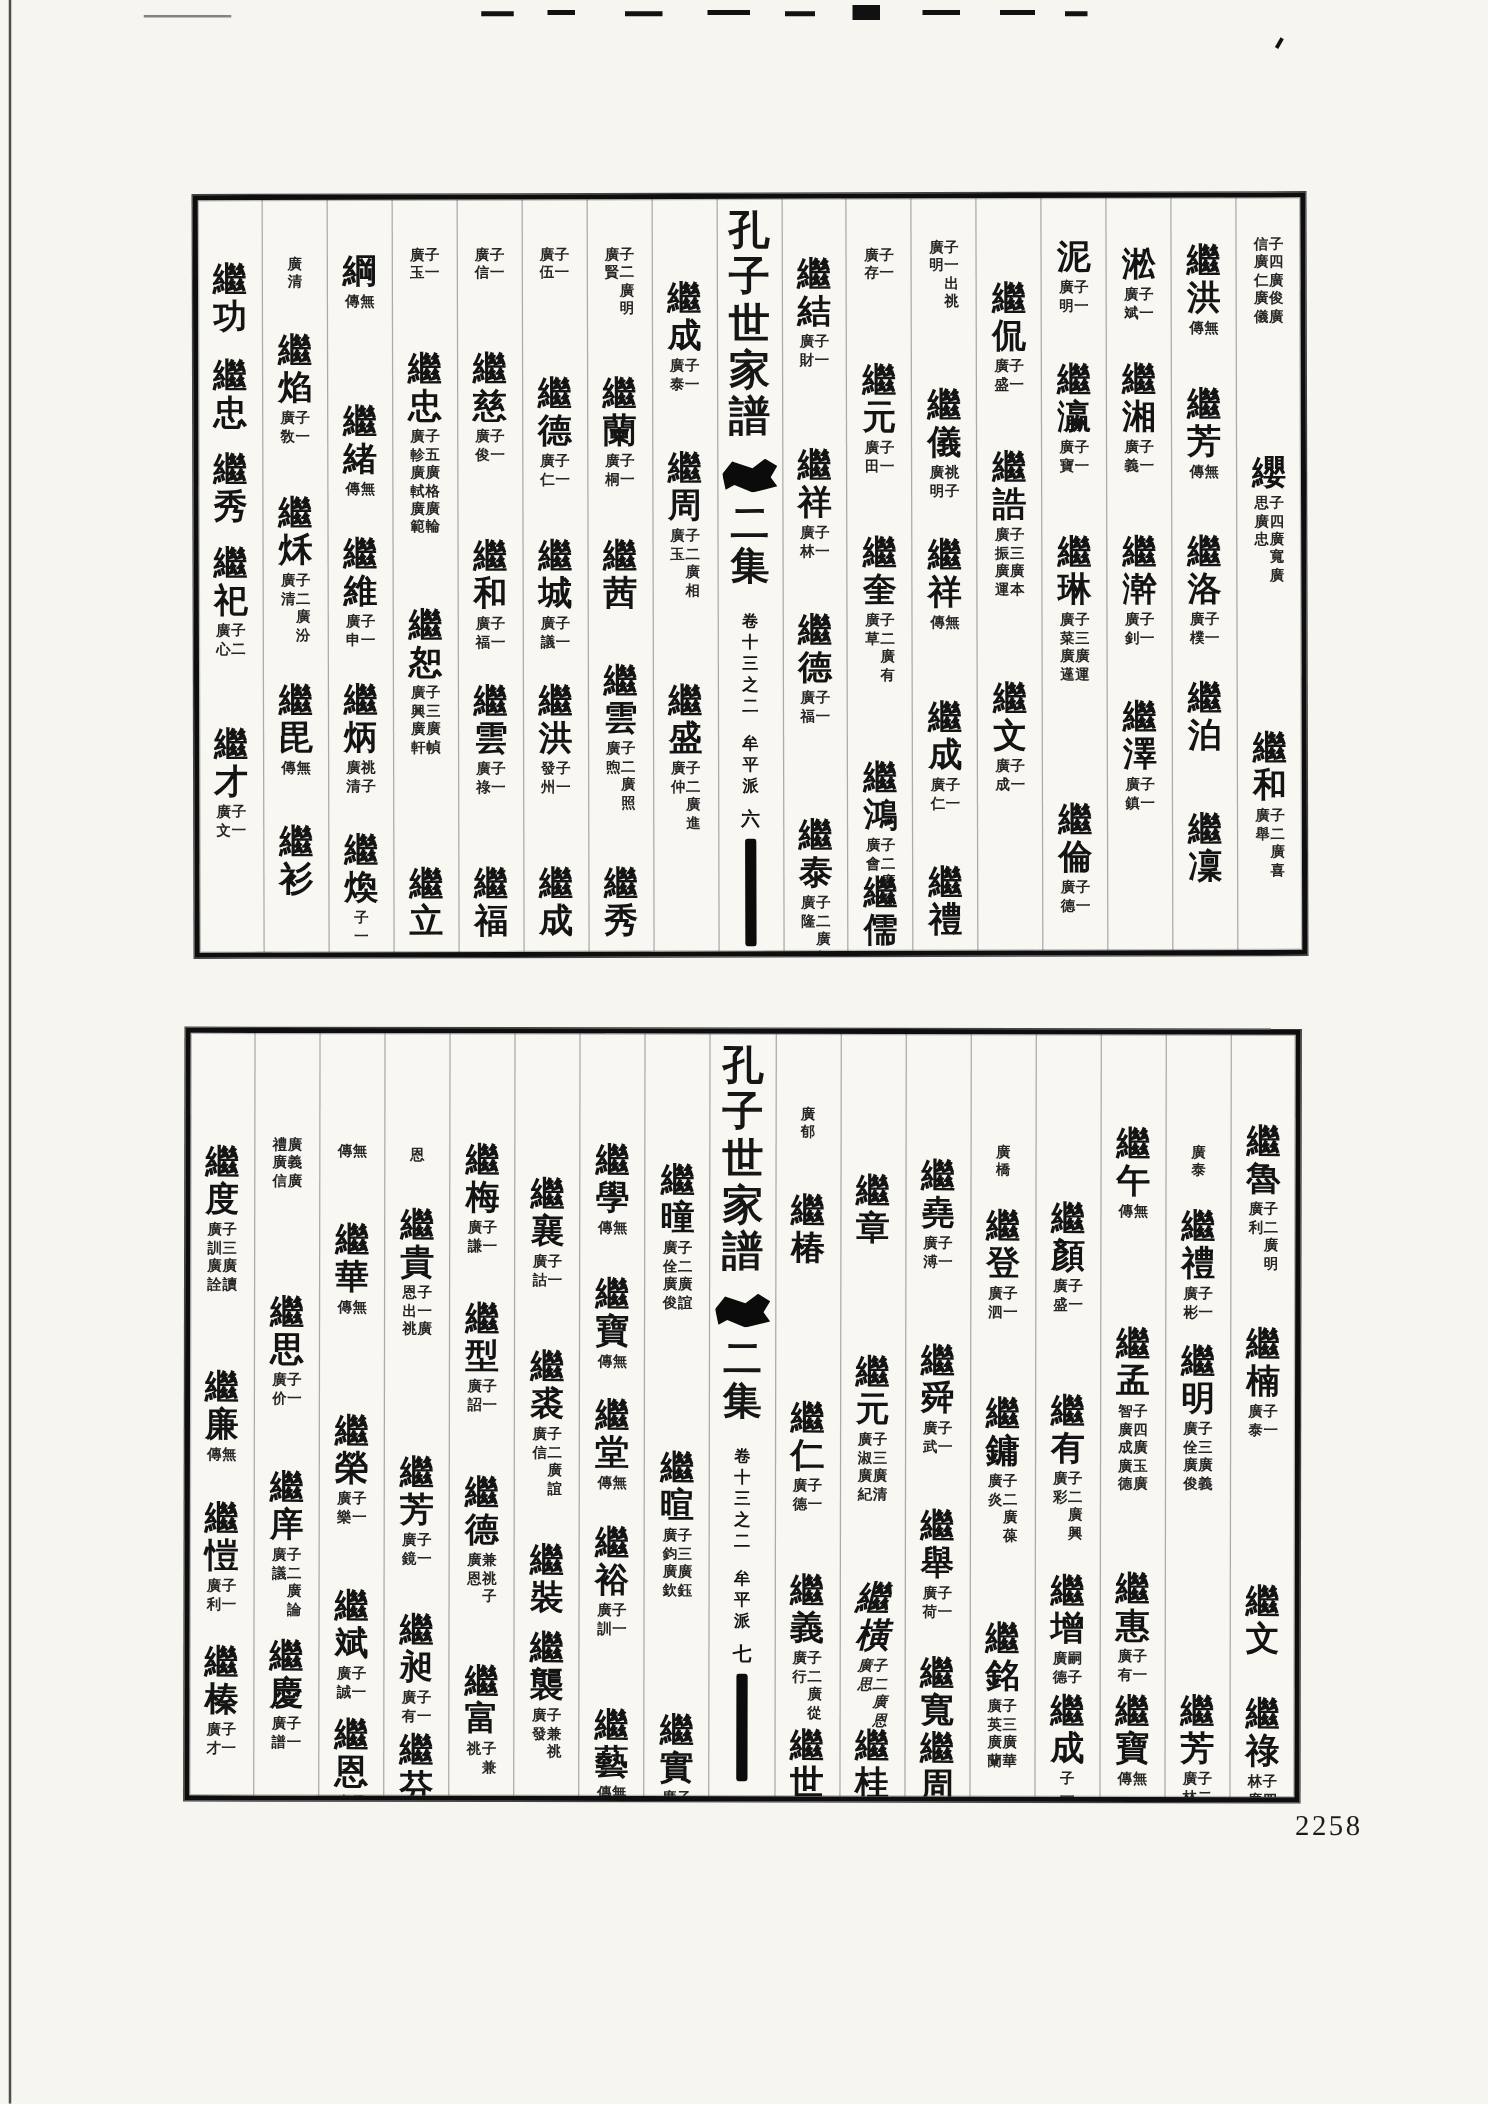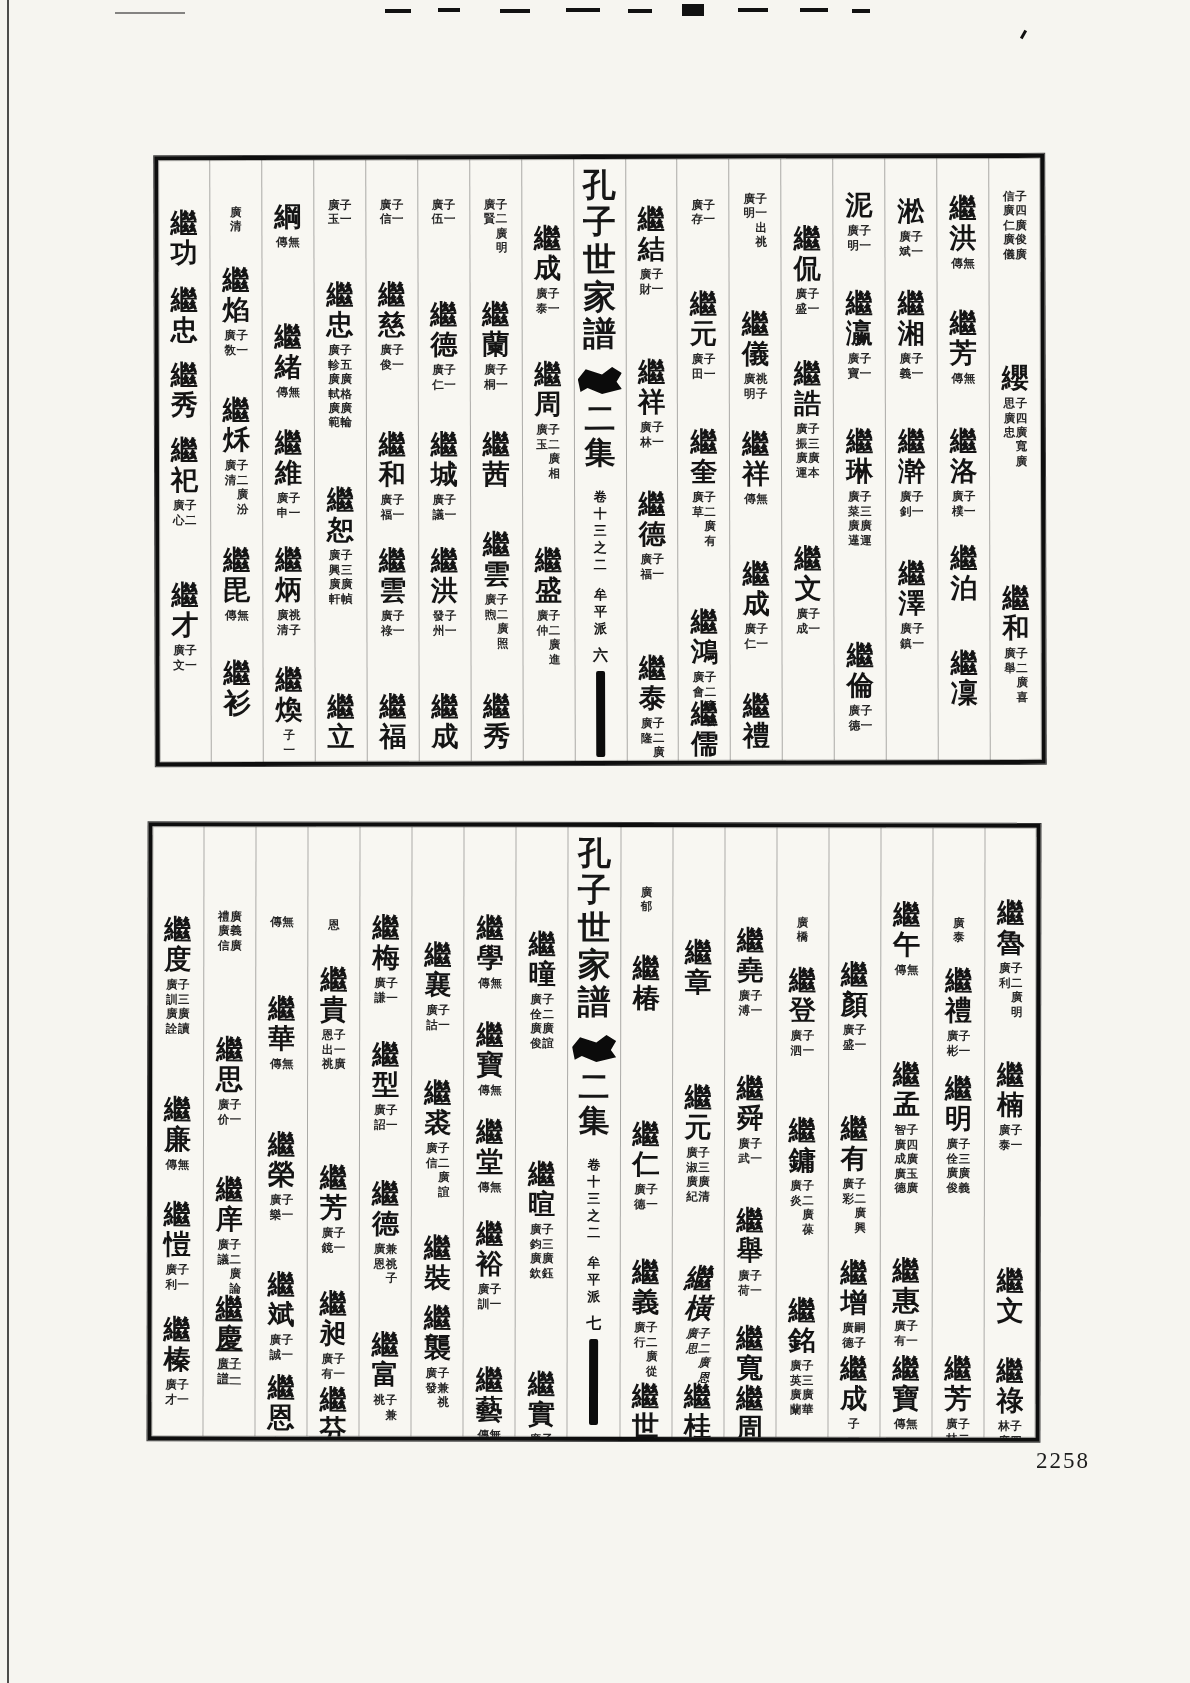--- a/index.html
+++ b/index.html
@@ -771,21 +771,21 @@
       <div class="titem tbar" style="top: 512px; height: 86px;"></div>
     </div>
     <div class="gcol">
       <div class="entry" style="top: 102px;">
         <div class="pname">繼曈</div>
         <div class="note">
           <span>子二廣誼</span>
           <span>廣佺廣俊</span>
         </div>
       </div>
-      <div class="entry" style="top: 332px;">
+      <div class="entry" style="top: 332px; text-align: right;">
         <div class="pname">繼暄</div>
         <div class="note">
           <span>子三廣鈺</span>
           <span>廣鈞廣欽</span>
         </div>
       </div>
       <div class="entry" style="top: 542px;">
         <div class="pname">繼實</div>
         <div class="note">
           <span>子一</span>
@@ -917,21 +917,21 @@
         <div class="pname">繼芬</div>
       </div>
     </div>
     <div class="gcol">
       <div class="entry" style="top: 85px;">
         <div class="note">
           <span>無</span>
           <span>傳</span>
         </div>
       </div>
-      <div class="entry" style="top: 150px; margin-top: 17px;">
+      <div class="entry" style="top: 150px;">
         <div class="pname">繼華</div>
         <div class="note">
           <span>無</span>
           <span>傳</span>
         </div>
       </div>
       <div class="entry" style="top: 303px;">
         <div class="pname">繼榮</div>
         <div class="note">
           <span>子一</span>
@@ -967,21 +967,21 @@
           <span>廣价</span>
         </div>
       </div>
       <div class="entry" style="top: 348px;">
         <div class="pname">繼庠</div>
         <div class="note">
           <span>子二廣論</span>
           <span>廣議</span>
         </div>
       </div>
-      <div class="entry" style="top: 467px; text-decoration: underline;">
+      <div class="entry" style="top: 483px;">
         <div class="pname">繼慶</div>
         <div class="note">
           <span>子一</span>
           <span>廣譜</span>
         </div>
       </div>
     </div>
     <div class="gcol">
       <div class="entry" style="top: 88px;">
         <div class="pname">繼度</div>

